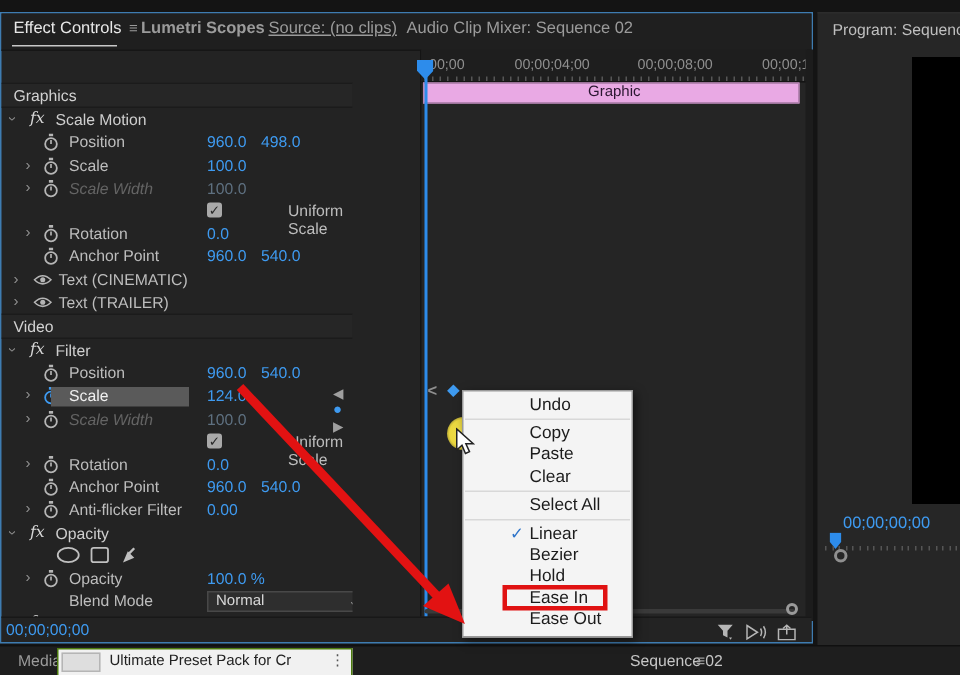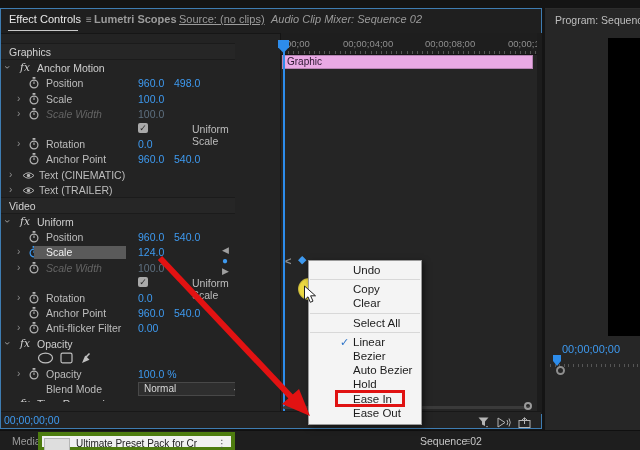--- a/index.html
+++ b/index.html
@@ -12,21 +12,21 @@
   .tab{position:absolute;top:4px;font-size:11px;color:#9b9b9b;white-space:nowrap;}
   .tab.active{color:#e8e8e8;}
   .tab .menu-glyph{color:#9b9b9b;font-size:10px;margin-left:5px;}
   #tab-underline{position:absolute;left:7px;top:21px;width:70px;height:1px;background:#c8c8c8;}
   #source-bar{position:absolute;left:0;top:24px;width:278px;height:21px;border-bottom:1px solid #181818;font-size:10.5px;}
   #source-bar .src{position:absolute;left:8px;top:4px;color:#a8a8a8;}
   #source-bar .chev{position:absolute;left:116px;top:4px;color:#9a9a9a;font-size:9px;}
   #source-bar .seq{position:absolute;left:135px;top:4px;color:#3e9af0;}
   #timeline-expander{position:absolute;left:265px;top:4px;color:#9a9a9a;font-size:8px;}
   
-  #rows{position:absolute;left:0;top:34px;width:234px;height:359px;overflow:hidden;}
+  #rows{position:absolute;left:0;top:46px;width:234px;height:359px;overflow:hidden;}
   .row{position:relative;height:15.2px;font-size:10.5px;color:#bdbdbd;}
   .row .exp{position:absolute;left:16px;top:2px;color:#8f8f8f;font-size:10px;line-height:11px;}
   .row.fx .exp,.row.section .exp{left:6px;}
   .row .exp.open{transform:rotate(90deg);transform-origin:45% 45%;}
   .row.layer .exp{left:8px;}
   .fxbadge{position:absolute;left:19px;top:1px;font-family:"DejaVu Serif",serif;font-style:italic;font-size:10.5px;color:#d6d6d6;}
   .row .sw{position:absolute;left:28px;top:2px;}
   .row .eye{position:absolute;left:21px;top:3px;}
   .lbl{position:absolute;left:45px;top:2px;white-space:nowrap;}
   .row.fx .lbl{left:36px;color:#cfcfcf;}
@@ -47,21 +47,21 @@
   .dropdown{position:absolute;left:137px;top:0.5px;width:99px;height:12.5px;background:#2e2e2e;border:1px solid #484848;
             color:#d8d8d8;font-size:10px;line-height:12px;padding-left:5px;}
   .dropdown .dd-chev{position:absolute;right:4px;top:0;font-size:8px;color:#aaa;}
   .shape-btn{position:absolute;top:1px;}
   
   #fx-timeline{position:absolute;left:279px;top:24px;width:257px;height:381px;background:#252525;border-left:1px solid #141414;}
   #ruler{position:absolute;left:0;top:0;width:100%;height:21px;background:#1e1e1e;border-bottom:1px solid #141414;}
   .ruler-lbl{position:absolute;top:5px;font-size:9.5px;color:#8f8f8f;white-space:nowrap;}
   .tick{position:absolute;bottom:0;width:1px;height:3px;background:#565656;}
   #clip-bar{position:absolute;left:1px;top:22px;width:251px;height:14px;background:#e9a9e4;border:1px solid #b684b3;
-            box-sizing:border-box;color:#2a1630;font-size:10px;line-height:12px;padding-left:4px;}
+            box-sizing:border-box;color:#2a1630;font-size:10px;line-height:12px;padding-left:4px;text-align:center;}
   #playhead-line{position:absolute;left:2px;top:8px;bottom:2px;width:2px;background:#2d8ceb;}
   #playhead-cap{position:absolute;left:-3px;top:7px;width:11px;height:13px;background:#2d8ceb;
                 clip-path:polygon(0 0,100% 0,100% 55%,50% 100%,0 55%);}
   #kf-open{position:absolute;left:4px;top:222px;color:#8f8f8f;font-size:11px;font-weight:bold;}
   #kf-diamond{position:absolute;left:17px;top:220px;color:#3e9af0;font-size:11px;}
   #hscroll-track{position:absolute;left:2px;right:8px;top:373px;height:3px;background:#3a3a3a;border-radius:2px;}
   #hscroll-handle{position:absolute;left:243px;top:369px;width:8px;height:8px;border:2px solid #9a9a9a;border-radius:50%;box-sizing:border-box;}
   #tl-gutter{position:absolute;left:536px;top:24px;width:5px;height:381px;background:#1c1c1c;}
   
   #fx-footer{position:absolute;left:0;bottom:0;width:100%;height:16px;background:#232323;border-top:1px solid #181818;}
@@ -74,21 +74,21 @@
   #program .tc{position:absolute;left:17px;top:334px;color:#3e9af0;font-size:11px;}
   #prog-playhead{position:absolute;left:8px;top:346px;width:8px;height:11px;background:#2d8ceb;
                  clip-path:polygon(0 0,100% 0,100% 55%,50% 100%,0 55%);}
   #prog-ruler{position:absolute;left:5px;top:352px;width:90px;height:6px;}
   #prog-scroll-handle{position:absolute;left:11px;top:357px;width:9px;height:9px;border:2px solid #8f8f8f;border-radius:50%;box-sizing:border-box;}
   
   #bottom-strip{position:absolute;left:0;top:430px;width:640px;height:20px;background:#1e1e1e;border-top:1px solid #101010;}
   #bottom-strip .btab{position:absolute;top:4px;font-size:10.5px;color:#9b9b9b;white-space:nowrap;}
   #bottom-strip .btab.bright{color:#c6c6c6;}
   .bmenu{color:#9b9b9b;font-size:10px;}
-  #overlay-item{position:absolute;left:38px;top:1px;width:197px;height:19px;background:#f1f1f1;border:4px solid #4d7c0f;box-sizing:border-box;}
+  #overlay-item{position:absolute;left:38px;top:1px;width:197px;height:19px;background:#f1f1f1;border:1px solid #4d7c0f;box-sizing:border-box;}
   #overlay-item .thumb{position:absolute;left:2px;top:2px;width:26px;height:13px;background:#dedede;border:1px solid #b5b5b5;box-sizing:border-box;}
   #overlay-item .otext{position:absolute;left:34px;top:2px;font-size:10px;color:#222;white-space:nowrap;}
   #overlay-item .omore{position:absolute;right:4px;top:2px;font-size:10px;color:#555;}
   
   #ctx-menu{position:absolute;left:308px;top:260px;width:114px;background:#f4f4f4;border:1px solid #9a9a9a;
             box-shadow:2px 2px 6px rgba(0,0,0,.5);z-index:30;padding:2px 0 4px 0;box-sizing:border-box;}
   .mi{position:relative;height:14.2px;line-height:14.3px;padding-left:16px;font-size:11.5px;color:#1c1c1c;white-space:nowrap;margin-left:28px;}
   .mi .chk{position:absolute;left:3px;top:0;color:#2e74c9;font-size:11px;}
   .msep{height:1px;background:#d8d8d8;margin:2px 1px;}
   .mi.boxed::after{content:"";position:absolute;left:-2px;right:16px;top:-2px;bottom:-1px;border:3px solid #e01212;z-index:45;}
@@ -101,34 +101,34 @@
 </head>
 <body>
 
 <div id="stage">
 
   <div id="fx-frame">
     <div id="tabbar">
         <div class="tab active" style="left: 8px;">Effect Controls<span class="menu-glyph">≡</span></div>
         <div class="tab" style="left: 93px; font-weight: bold;">Lumetri Scopes</div>
         <div class="tab" style="left: 178px; text-decoration: underline;">Source: (no clips)</div>
-        <div class="tab" style="left: 270px; font-style: italic;">Audio Clip Mixer: Sequence 02</div>
+        <div class="tab" style="left: 270px;">Audio Clip Mixer: Sequence 02</div>
       </div>
     <div id="tab-underline"></div>
 
 
     <div id="rows">
         <div class="row section">
           <span class="lbl">Graphics</span>
           <span class="collapse-arrow">▲</span>
         </div>
         <div class="row fx">
           <span class="exp open">›</span>
           <span class="fxbadge">fx</span>
-          <span class="lbl">Anchor Motion</span>
+          <span class="lbl">Scale Motion</span>
           <span class="reset">↺</span>
         </div>
         <div class="row prop">
           <span class="sw"><svg width="10" height="12" viewBox="0 0 10 12">
               <rect x="3.6" y="0" width="2.8" height="1.8" fill="#b5b5b5"></rect>
               <circle cx="5" cy="7" r="3.9" fill="none" stroke="#b5b5b5" stroke-width="1.2"></circle>
               <line x1="5" y1="7" x2="5" y2="4.4" stroke="#b5b5b5" stroke-width="1.1"></line>
             </svg></span>
           <span class="lbl">Position</span>
           <span class="val v0">960.0</span>
@@ -202,21 +202,21 @@
           <span class="lbl">Text (TRAILER)</span>
           <span class="reset">↺</span>
         </div>
         <div class="row section">
           <span class="lbl">Video</span>
           <span class="collapse-arrow">▲</span>
         </div>
         <div class="row fx">
           <span class="exp open">›</span>
           <span class="fxbadge">fx</span>
-          <span class="lbl">Uniform</span>
+          <span class="lbl">Filter</span>
           <span class="reset">↺</span>
         </div>
         <div class="row prop">
           <span class="sw"><svg width="10" height="12" viewBox="0 0 10 12">
               <rect x="3.6" y="0" width="2.8" height="1.8" fill="#b5b5b5"></rect>
               <circle cx="5" cy="7" r="3.9" fill="none" stroke="#b5b5b5" stroke-width="1.2"></circle>
               <line x1="5" y1="7" x2="5" y2="4.4" stroke="#b5b5b5" stroke-width="1.1"></line>
             </svg></span>
           <span class="lbl">Position</span>
           <span class="val v0">960.0</span>
@@ -457,27 +457,27 @@
       <span class="omore">⋮</span>
     </div>
     <span class="btab bright" style="left:420px;">Sequence 02</span>
     <span class="btab bmenu" style="left:464px;">≡</span>
   </div>
 
   <div id="ctx-menu">
       <div class="mi">Undo</div>
       <div class="msep"></div>
       <div class="mi">Copy</div>
+      <div class="mi">Paste</div>
       <div class="mi">Clear</div>
       <div class="msep"></div>
       <div class="mi">Select All</div>
       <div class="msep"></div>
       <div class="mi"><span class="chk">✓</span>Linear</div>
       <div class="mi">Bezier</div>
-      <div class="mi">Auto Bezier</div>
       <div class="mi">Hold</div>
       <div class="mi boxed">Ease In</div>
       <div class="mi">Ease Out</div>
     </div>
 
   <div id="click-halo"></div>
   <div id="cursor">
     <svg width="14" height="20" viewBox="0 0 14 20">
         <path d="M1.5 1 L1.5 15 L5 11.8 L7.3 17.3 L10 16.1 L7.6 10.8 L12.5 10.8 Z" fill="#fff" stroke="#222" stroke-width="1"></path>
       </svg>

